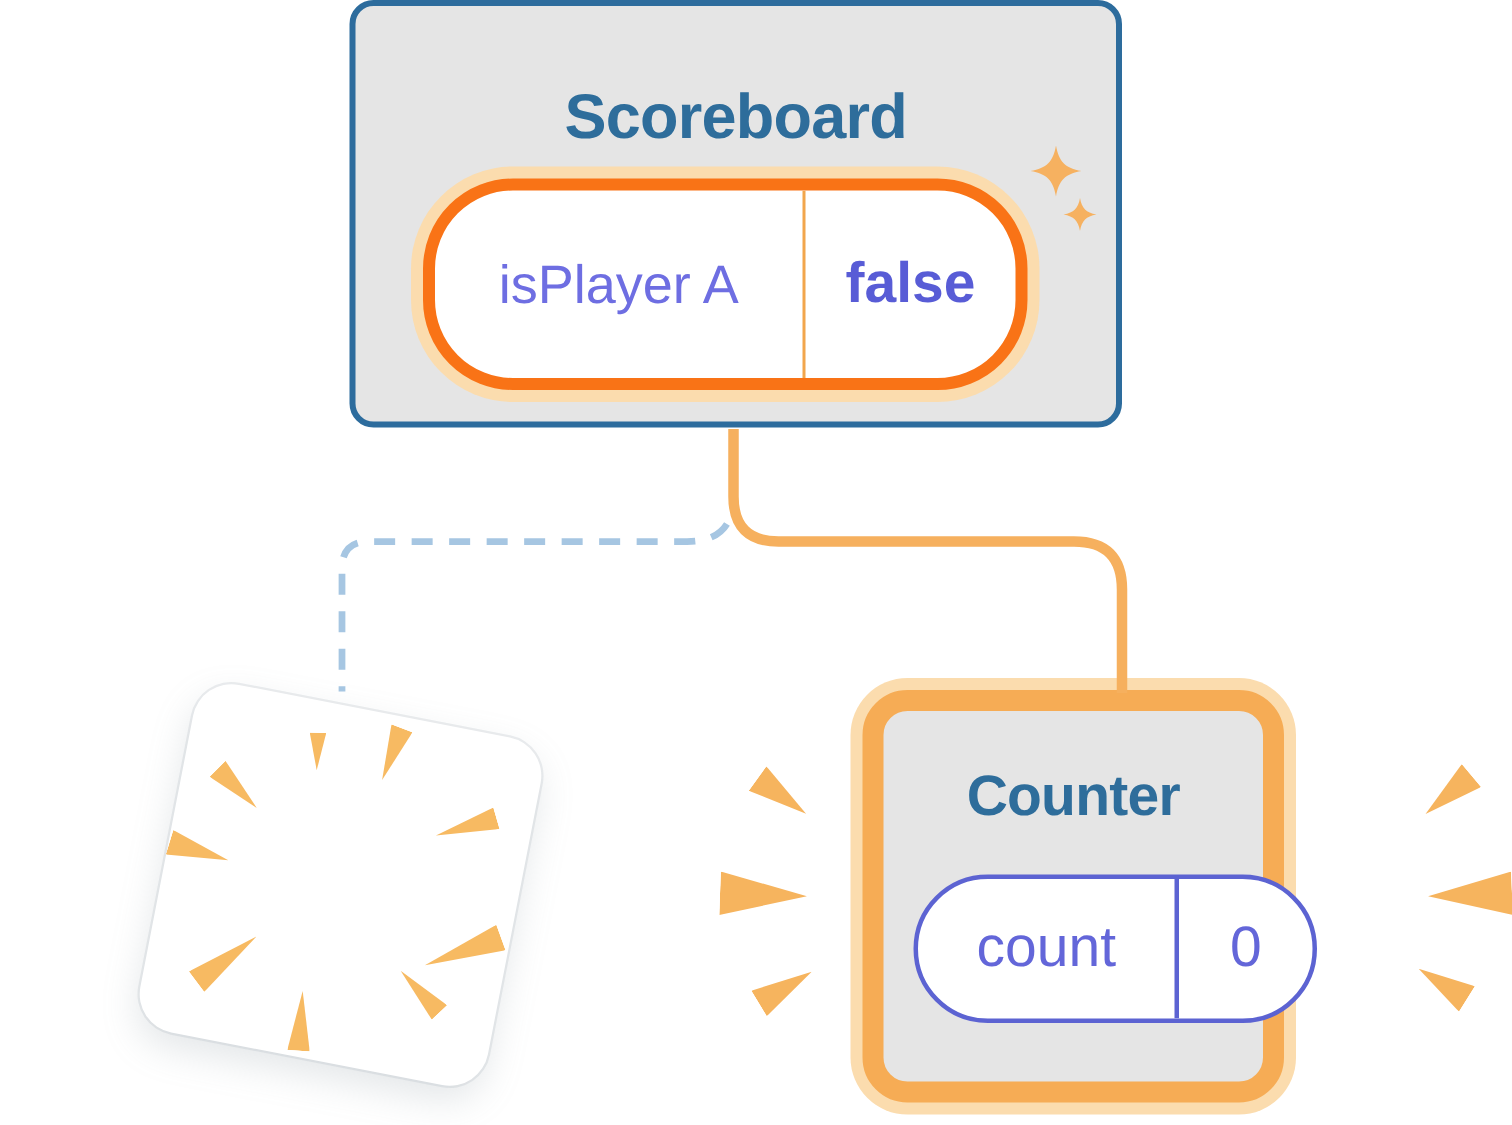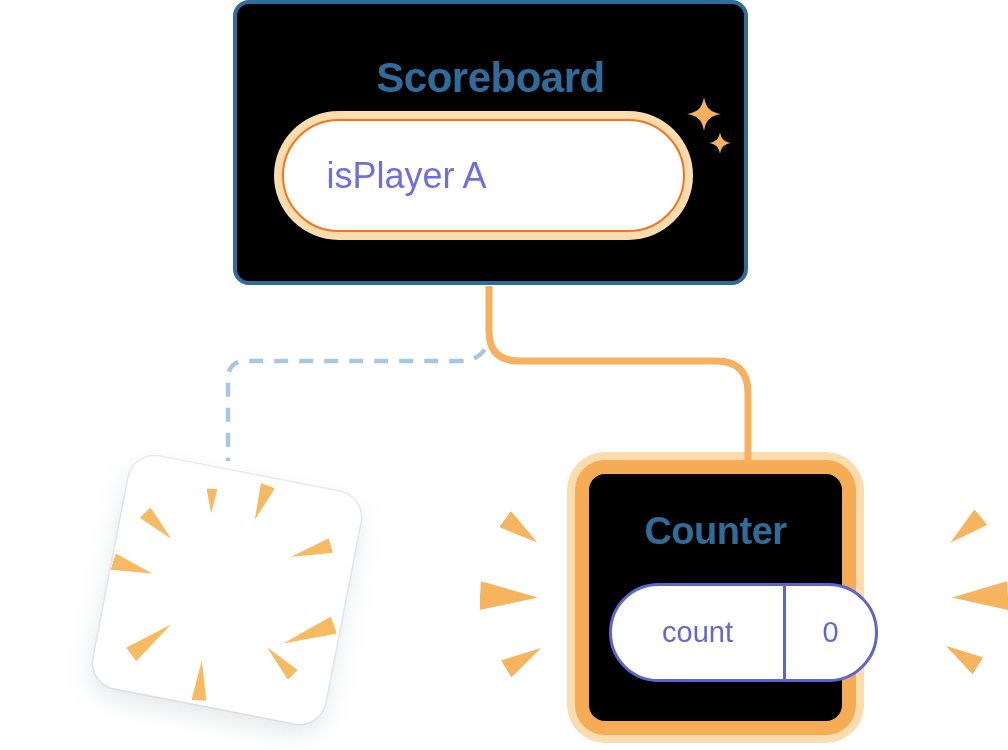--- a/index.html
+++ b/index.html
@@ -2,21 +2,21 @@
 <html><head>
 <meta charset="utf-8">
 <style>
   html,body{margin:0;padding:0;background:#fff;}
   #canvas{
     position:relative;width:1008px;height:750px;overflow:hidden;
     background:#ffffff;
     font-family:"Liberation Sans","DejaVu Sans",sans-serif;
   }
   
-  .card{position:absolute;background:#000000;box-sizing:border-box;}
+  .card{position:absolute;background:#e5e5e5;box-sizing:border-box;}
   .scoreboard{
     left:233px;top:0px;width:515px;height:285px;
     border:4px solid #2D6C9D;border-radius:16px;z-index:2;
   }
   .counter{
     left:575px;top:460px;width:281px;height:275px;
     border:14px solid #F6AC55;border-radius:30px;
     box-shadow:0 0 0 8px #FBDCAE;z-index:2;
   }
   .card-title{
@@ -24,36 +24,36 @@
     color:#2E6D9B;font-weight:600;letter-spacing:-0.5px;
   }
   .scoreboard .card-title{top:50px;font-size:42px;}
   .counter .card-title{top:36px;font-size:38px;}
   
   .pill{
     position:absolute;box-sizing:border-box;background:#fff;
     display:flex;align-items:stretch;overflow:hidden;
   }
   .pill-hot{
-    left:45px;top:115px;width:403px;height:113px;
-    border:2px solid #f97316;border-radius:60px;
+    left:45px;top:115px;width:403px;height:141px;
+    border:8px solid #f97316;border-radius:60px;
     box-shadow:0 0 0 8px #FBDCAE;
   }
   .pill-cool{
     left:20px;top:109px;width:269px;height:99px;
     border:3px solid #5C63D2;border-radius:52px;
   }
   .pill-cell{display:flex;align-items:center;justify-content:center;}
   .pill-hot .c1{width:245px;}
   .pill-hot .c2{flex:1;border-left:2px solid #F2A64C;}
   .pill-cool .c1{width:171px;}
   .pill-cool .c2{flex:1;border-left:3px solid #5C63D2;}
   .state-name{font-size:36px;color:#6E6EE2;font-weight:400;}
   .state-value-bold{font-size:38px;color:#585CD6;font-weight:700;}
-  .state-name-cool,.state-value-cool{font-size:29px;color:#6366D9;font-weight:400;}
+  .state-name-cool,.state-value-cool{font-size:38px;color:#6366D9;font-weight:400;}
   
   #connector-svg{position:absolute;left:0;top:0;z-index:5;pointer-events:none;}
   
   .sparkles{position:absolute;left:680px;top:94px;z-index:6;}
   
   .poof{
     left:109px;top:472px;width:236px;height:236px;
     background:#fff;border-radius:26px;transform:rotate(11deg);
     box-shadow:0 0 0 1.5px rgba(150,160,172,.18),0 10px 24px rgba(130,145,155,.22);
     z-index:2;
@@ -77,20 +77,23 @@
   <svg id="connector-svg" width="1008" height="750" viewBox="0 0 1008 750">
     <path d="M 489 300 L 489 331 Q 489 361 458 361 L 246 361 Q 228 361 228 379 L 228 461" fill="none" stroke="#A6C6E2" stroke-width="4.5" stroke-dasharray="14 11"></path>
     <path d="M 489 286 L 489 331 Q 489 361 519 361 L 716 361 Q 748 361 748 393 L 748 462" fill="none" stroke="#F6B05E" stroke-width="7"></path>
   </svg>
 
   <div class="card scoreboard">
     <div class="card-title">Scoreboard</div>
     <div class="pill pill-hot">
       <div class="pill-cell c1">
         <span class="state-name">isPlayer A</span>
+      </div>
+      <div class="pill-cell c2">
+        <span class="state-value-bold">false</span>
       </div>
     </div>
     <svg class="sparkles" width="48" height="62" viewBox="0 0 48 62" style="left:447px;top:92px;">
       <path fill="#F6B160" d="M20,1 C22,12 26,16 37,18 C26,20 22,24 20,35 C18,24 14,20 3,18 C14,16 18,12 20,1 Z"></path>
       <path fill="#F6B160" d="M36,36 C37.3,43 40,45.7 47,47 C40,48.3 37.3,51 36,58 C34.7,51 32,48.3 25,47 C32,45.7 34.7,43 36,36 Z"></path>
     </svg>
   </div>
 
   <div class="card counter">
     <div class="card-title">Counter</div>

